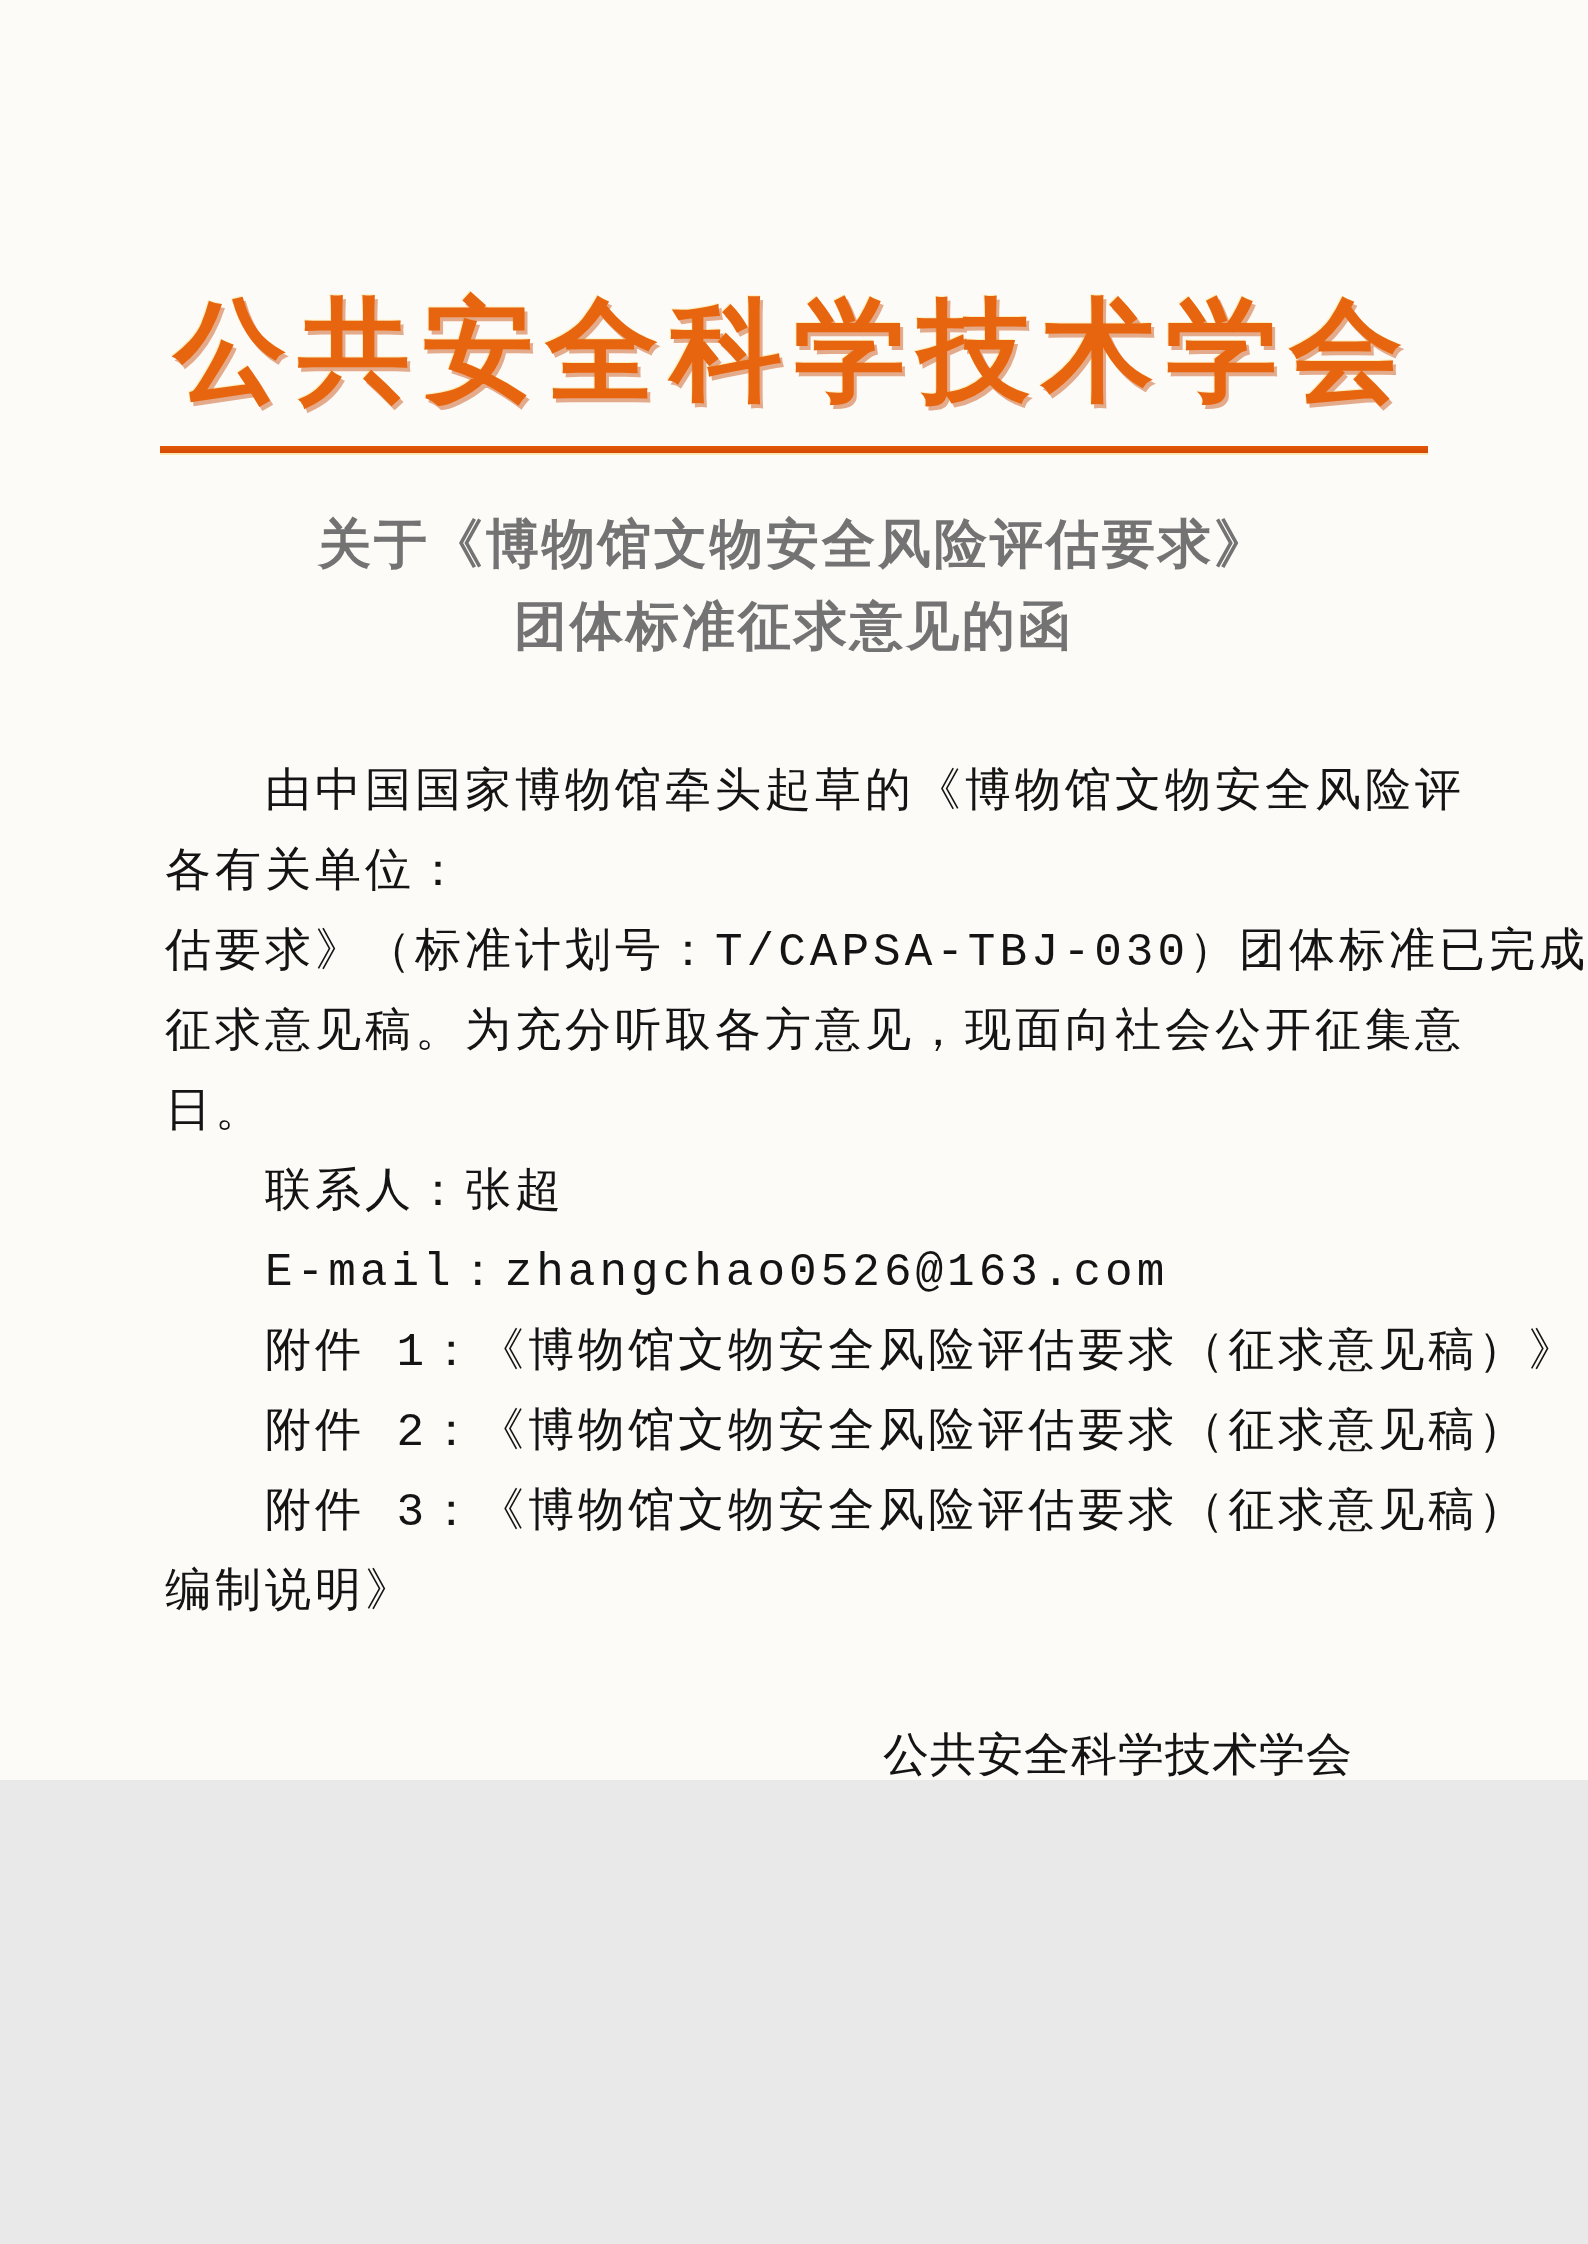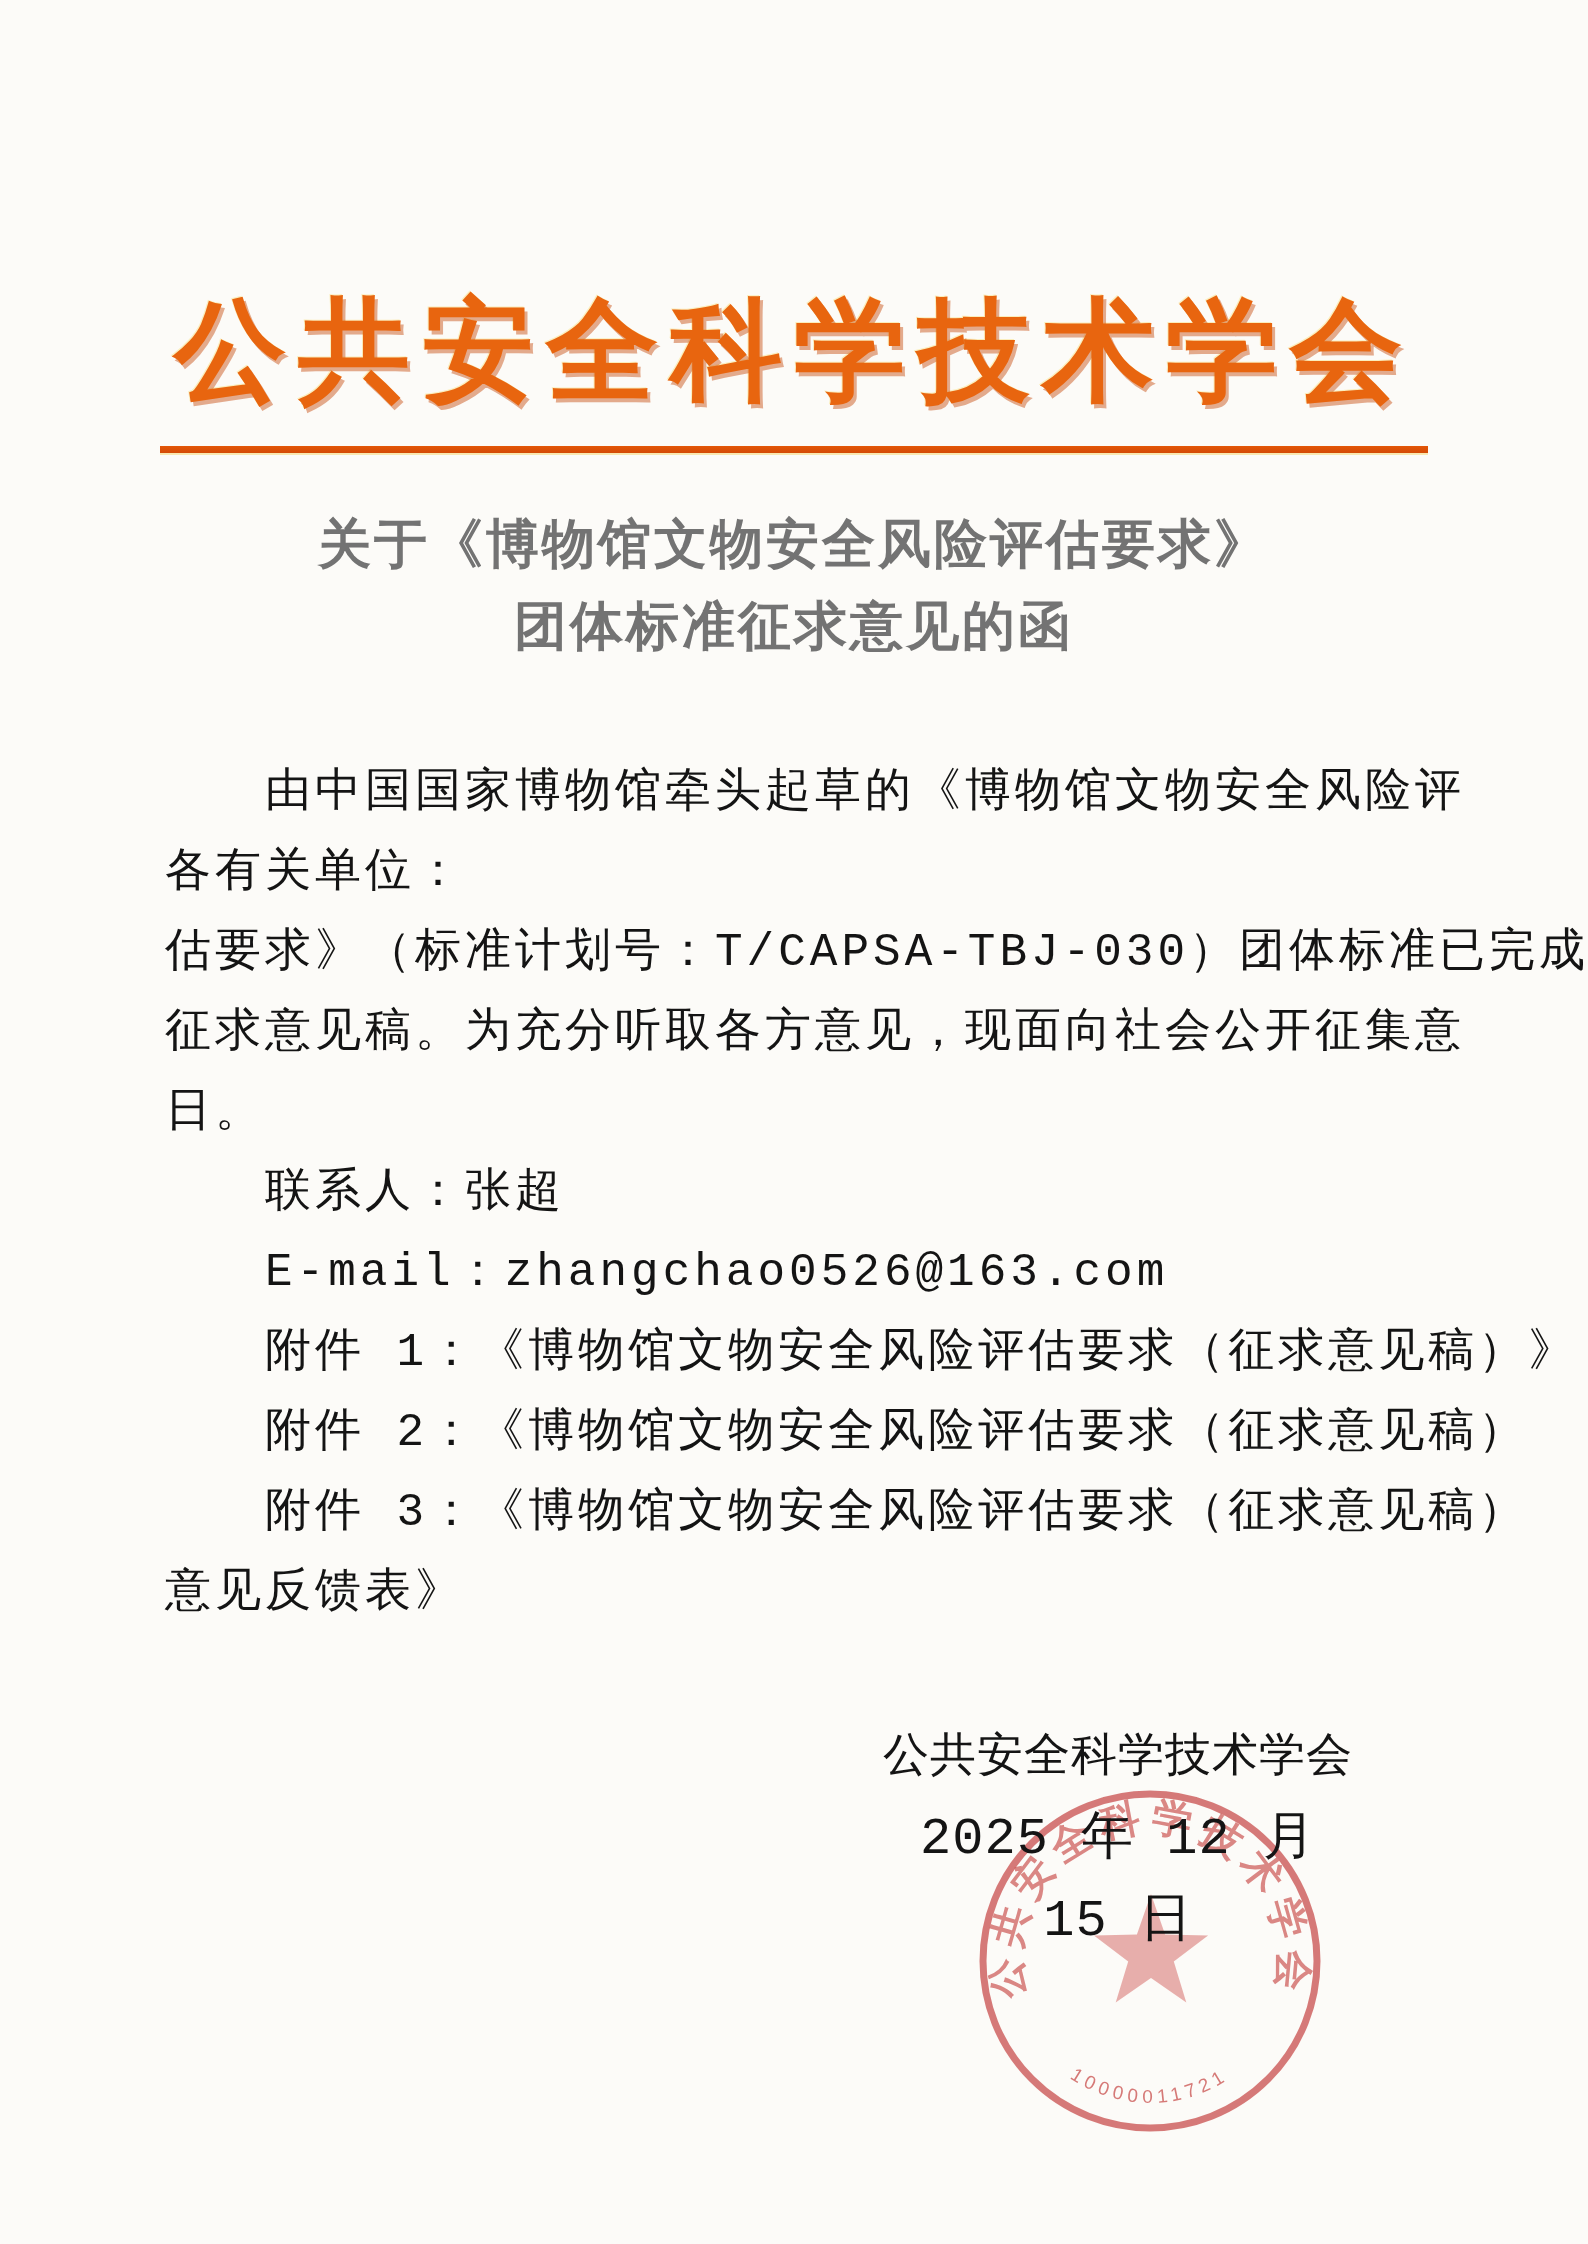--- a/index.html
+++ b/index.html
@@ -1,19 +1,19 @@
 <!DOCTYPE html>
 <html lang="zh"><head>
 <meta charset="utf-8">
 <style>
   html, body { margin: 0; padding: 0; background: #e9e9e9; }
   .page {
     position: relative;
     width: 1588px;
-    height: 2244px;
+    height: 1780px;
     margin: 0 auto;
     background: #FCFBF8;
     overflow: hidden;
     color: #161616;
     font-family: "Liberation Mono", "DejaVu Serif", serif;
   }
   
   .org-title {
     padding-top: 292px;
     text-align: center;
@@ -98,21 +98,21 @@
     <div class="body-line indent">由中国国家博物馆牵头起草的《博物馆文物安全风险评</div>
     <div class="body-line">各有关单位：</div>
     <div class="body-line">估要求》（标准计划号：T/CAPSA-TBJ-030）团体标准已完成</div>
     <div class="body-line">征求意见稿。为充分听取各方意见，现面向社会公开征集意</div>
     <div class="body-line">日。</div>
     <div class="body-line indent">联系人：张超</div>
     <div class="body-line indent">E-mail：zhangchao0526@163.com</div>
     <div class="body-line indent">附件 1：《博物馆文物安全风险评估要求（征求意见稿）》</div>
     <div class="body-line indent">附件 2：《博物馆文物安全风险评估要求（征求意见稿）</div>
     <div class="body-line indent">附件 3：《博物馆文物安全风险评估要求（征求意见稿）</div>
-    <div class="body-line">意见反馈表》</div>
+    <div class="body-line">编制说明》</div>
   </div>
 
   <div class="signature-block">
     <div>公共安全科学技术学会</div>
     <div class="signature-date">2025 年 12 月 15 日</div>
   </div>
 
   <div class="stamp">
     <svg viewBox="0 0 352 354" xmlns="http://www.w3.org/2000/svg">
 

